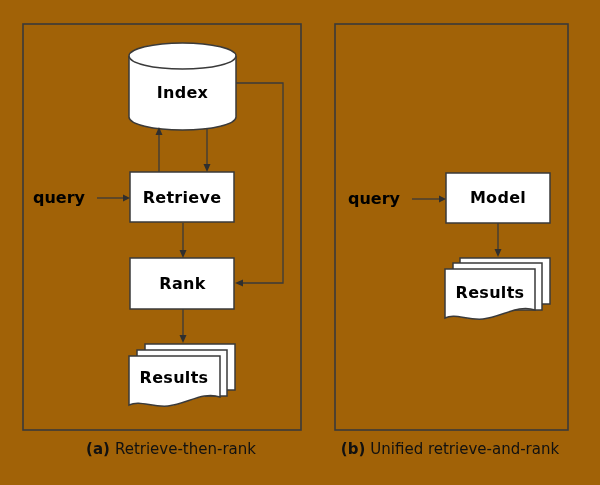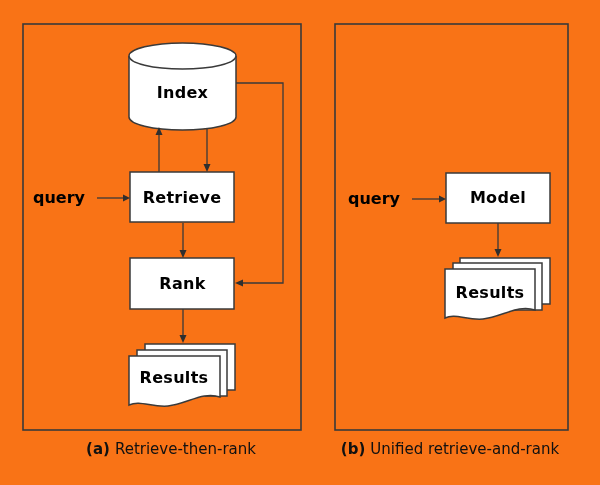--- a/index.html
+++ b/index.html
@@ -7,21 +7,21 @@
     padding: 0;
     background: #ffffff;
     width: 600px;
     height: 485px;
     overflow: hidden;
   }
   .figure-wrap {
     position: relative;
     width: 600px;
     height: 485px;
-    background: #f97316;
+    background: #a16207;
     font-family: "DejaVu Sans", sans-serif;
   }
   svg { display: block; }
   .shape { fill: #ffffff; stroke-width: 1.5px; }
   .panel-border { fill: none; stroke-width: 1.6px; }
   .flowline { fill: none; stroke-width: 1.3px; }
   .arrowhead { stroke: none !important; fill: #2f2f2f; }
   .node-label {
     font-family: "DejaVu Sans", sans-serif;
     font-size: 16px;

